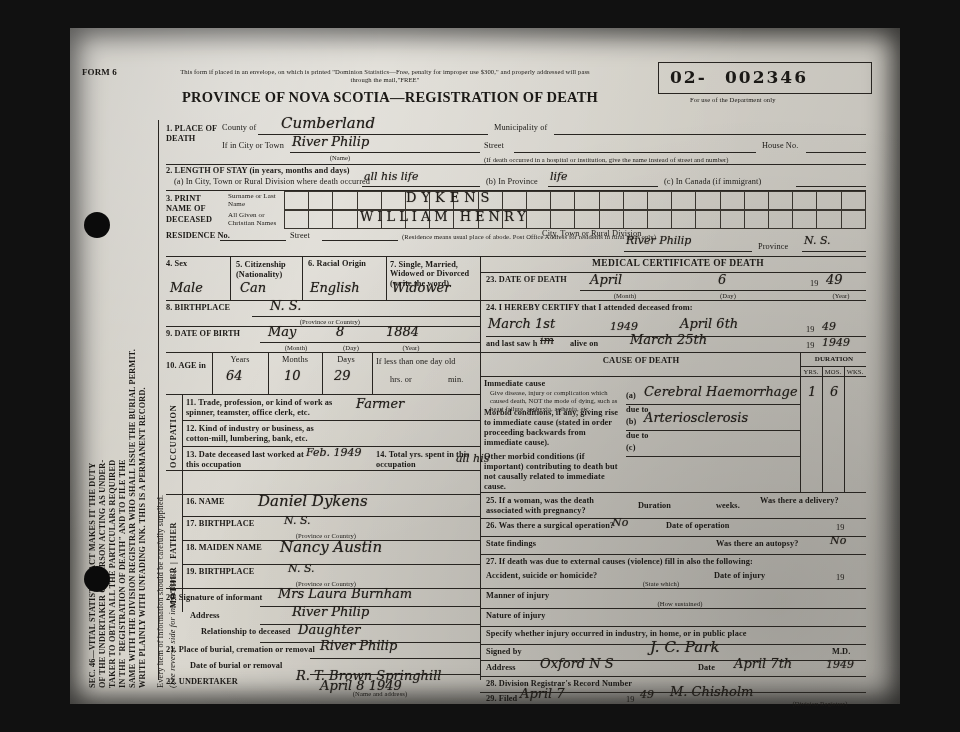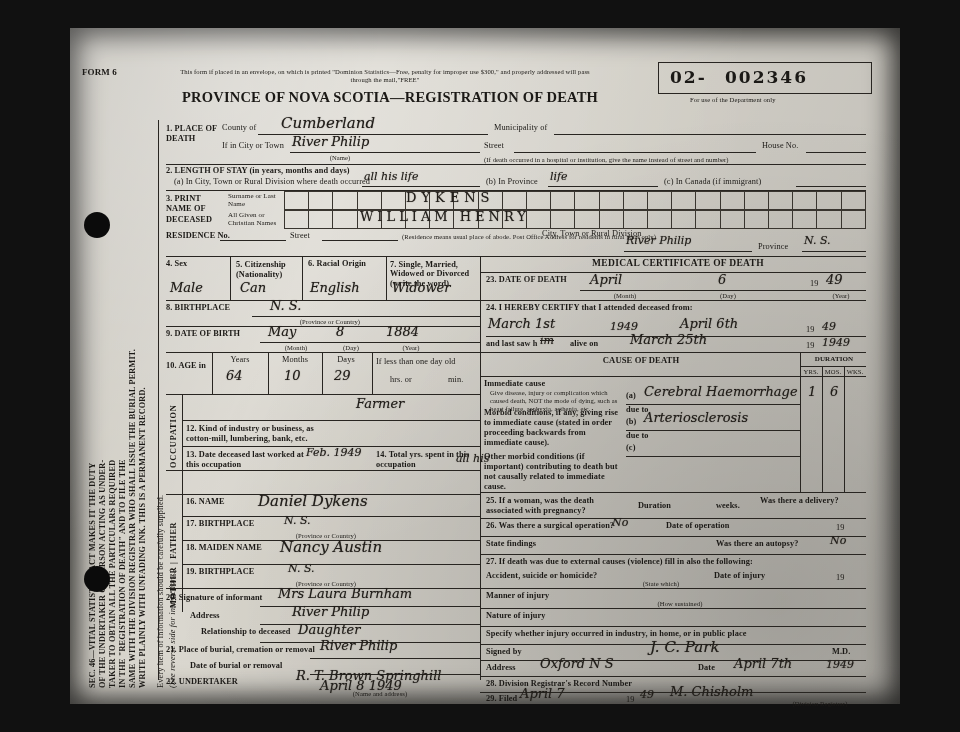--- a/index.html
+++ b/index.html
@@ -218,20 +218,21 @@
       <div class="lbl" style="left:306px;top:330px;">If less than one day old</div>
       <div class="lbl" style="left:320px;top:348px;">hrs. or</div>
       <div class="lbl" style="left:378px;top:348px;">min.</div>
       <div class="ln" style="left:96px;top:366px;width:314px;"></div>
 
       <div style="position:absolute;left:100px;top:440px;width:90px;transform:rotate(-90deg);transform-origin:0 0;">
         <div class="lbl b" style="left:0;top:0;letter-spacing:.8px;">OCCUPATION</div>
       </div>
       <div class="vn" style="left:112px;top:366px;height:100px;"></div>
 
+      <div class="lbl b" style="left:116px;top:370px;width:148px;line-height:1.18;">11. Trade, profession, or kind of work as spinner, teamster, office clerk, etc.</div>
       <div class="hw" style="left:286px;top:368px;">Farmer</div>
       <div class="ln" style="left:112px;top:392px;width:298px;"></div>
 
       <div class="lbl b" style="left:116px;top:396px;width:150px;line-height:1.18;">12. Kind of industry or business, as cotton-mill, lumbering, bank, etc.</div>
       <div class="ln" style="left:112px;top:418px;width:298px;"></div>
 
       <div class="lbl b" style="left:116px;top:422px;width:118px;line-height:1.18;">13. Date deceased last worked at this occupation</div>
       <div class="hw sm" style="left:236px;top:418px;">Feb. 1949</div>
       <div class="lbl b" style="left:306px;top:422px;width:96px;line-height:1.18;">14. Total yrs. spent in this occupation</div>
       <div class="hw sm" style="left:386px;top:424px;text-align:center;">all his</div>

